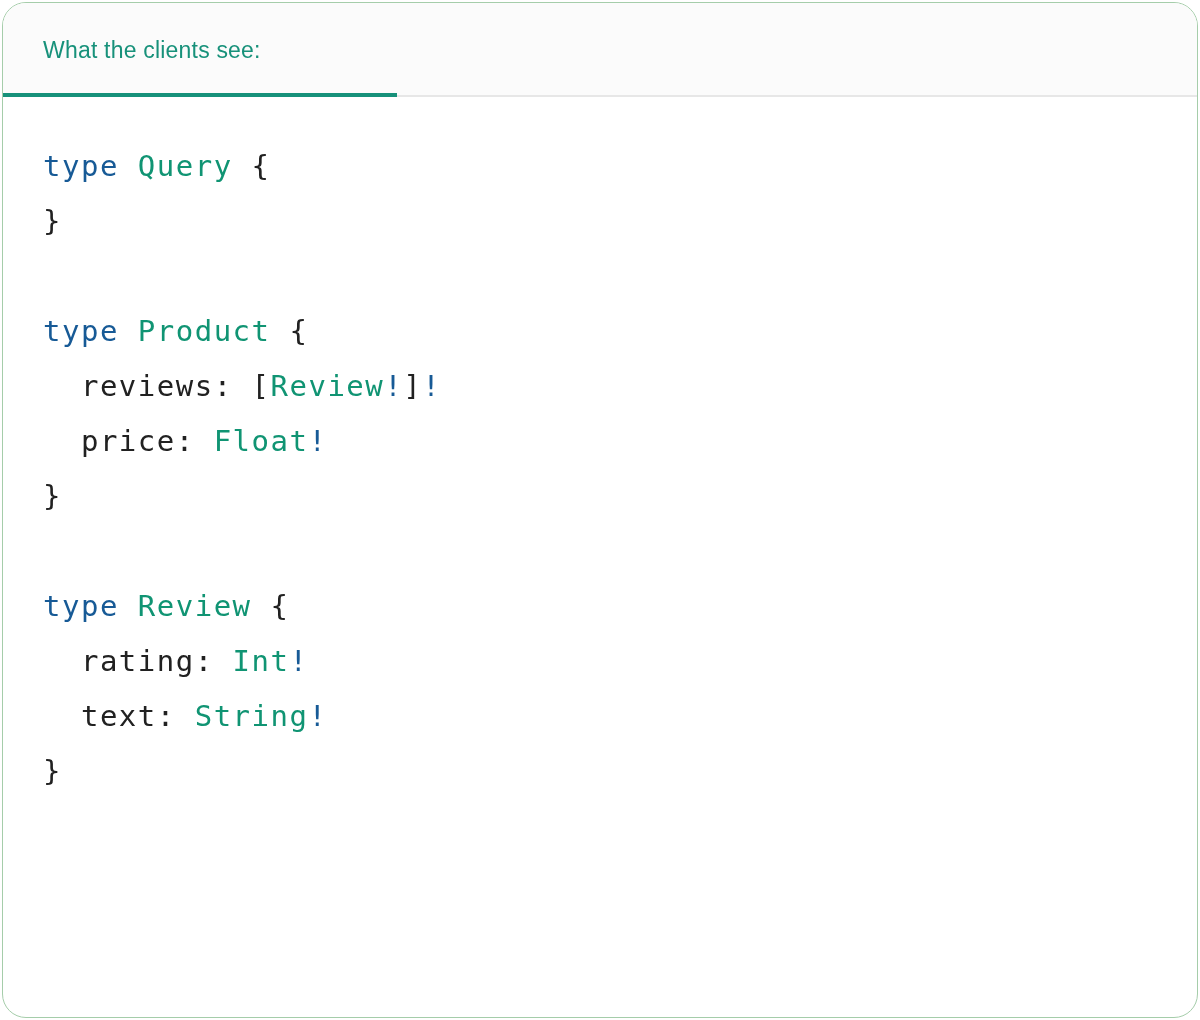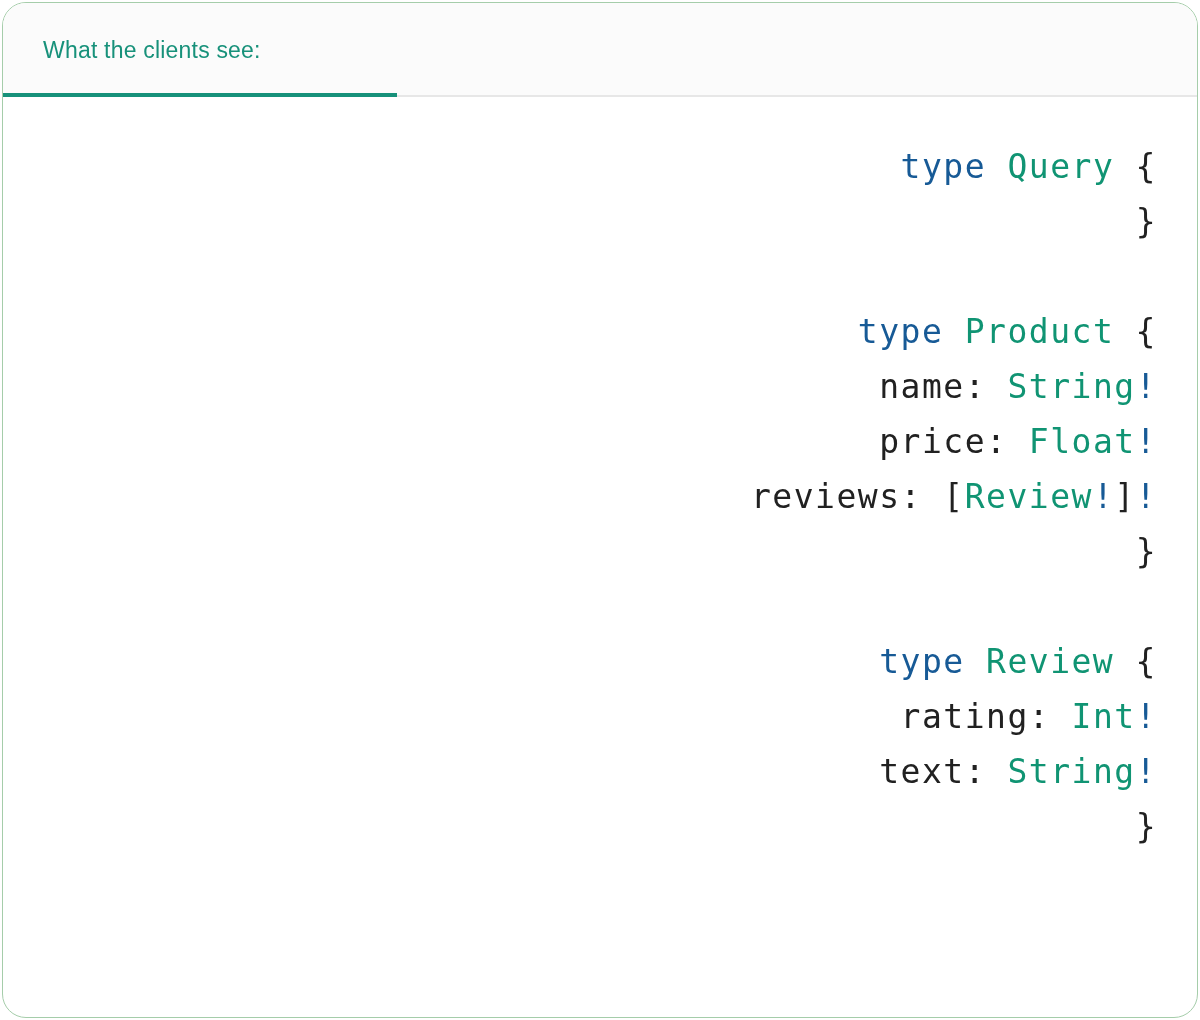--- a/index.html
+++ b/index.html
@@ -4,21 +4,21 @@
 <style>
   :root {
     --keyword-blue: #175a96;
     --type-teal: #109473;
     --plain-dark: #212121;
     --tab-teal: #17917a;
     --border-green: #a5cdaa;
     --divider-gray: #e7e7e7;
     --header-bg: #fbfbfb;
   }
-  * { margin: 0; padding: 0; box-sizing: border-box; text-align: right; }
+  * { margin: 0; padding: 0; box-sizing: border-box; }
   html, body {
     width: 1200px;
     height: 1020px;
     background: #ffffff;
     font-family: "Liberation Sans", sans-serif;
     overflow: hidden;
   }
   .card {
     position: absolute;
     left: 2px; top: 2px;
@@ -48,21 +48,21 @@
     position: absolute;
     left: 0;
     bottom: -2px;
     width: 394px;
     height: 4px;
     background: var(--tab-teal);
   }
   .code {
     padding: 42px 40px 40px 40px;
     font-family: "DejaVu Sans Mono", "Liberation Mono", monospace;
-    font-size: 33px;
+    font-size: 29px;
     letter-spacing: 1.5px;
     color: var(--plain-dark);
   }
   .code-line {
     white-space: pre;
     line-height: 55px;
     min-height: 55px;
   }
   .tok-kw { color: var(--keyword-blue); }
   .tok-ty { color: var(--type-teal); }
@@ -74,23 +74,22 @@
 <div class="card">
   <div class="tab-header">
     <span class="tab-label">What the clients see:</span>
     <div class="tab-indicator"></div>
   </div>
   <div class="code">
       <div class="code-line"><span class="tok-kw">type</span><span class="tok-pl"> </span><span class="tok-ty">Query</span><span class="tok-pl"> {</span></div>
       <div class="code-line"><span class="tok-pl">}</span></div>
       <div class="code-line"></div>
       <div class="code-line"><span class="tok-kw">type</span><span class="tok-pl"> </span><span class="tok-ty">Product</span><span class="tok-pl"> {</span></div>
-      <div class="code-line"><span class="tok-pl">  name: </span><span class="tok-ty">String</span><span class="tok-kw">!</span></div>
+      <div class="code-line"><span class="tok-pl">  reviews: [</span><span class="tok-ty">Review</span><span class="tok-kw">!</span><span class="tok-pl">]</span><span class="tok-kw">!</span></div>
       <div class="code-line"><span class="tok-pl">  price: </span><span class="tok-ty">Float</span><span class="tok-kw">!</span></div>
-      <div class="code-line"><span class="tok-pl">  reviews: [</span><span class="tok-ty">Review</span><span class="tok-kw">!</span><span class="tok-pl">]</span><span class="tok-kw">!</span></div>
       <div class="code-line"><span class="tok-pl">}</span></div>
       <div class="code-line"></div>
       <div class="code-line"><span class="tok-kw">type</span><span class="tok-pl"> </span><span class="tok-ty">Review</span><span class="tok-pl"> {</span></div>
       <div class="code-line"><span class="tok-pl">  rating: </span><span class="tok-ty">Int</span><span class="tok-kw">!</span></div>
       <div class="code-line"><span class="tok-pl">  text: </span><span class="tok-ty">String</span><span class="tok-kw">!</span></div>
       <div class="code-line"><span class="tok-pl">}</span></div>
     </div>
 </div>
 
 </body></html>

